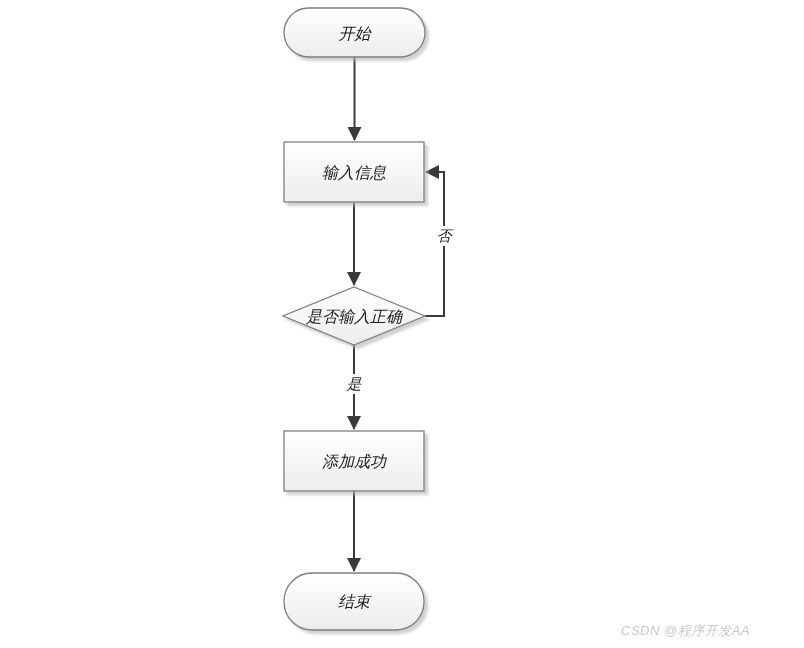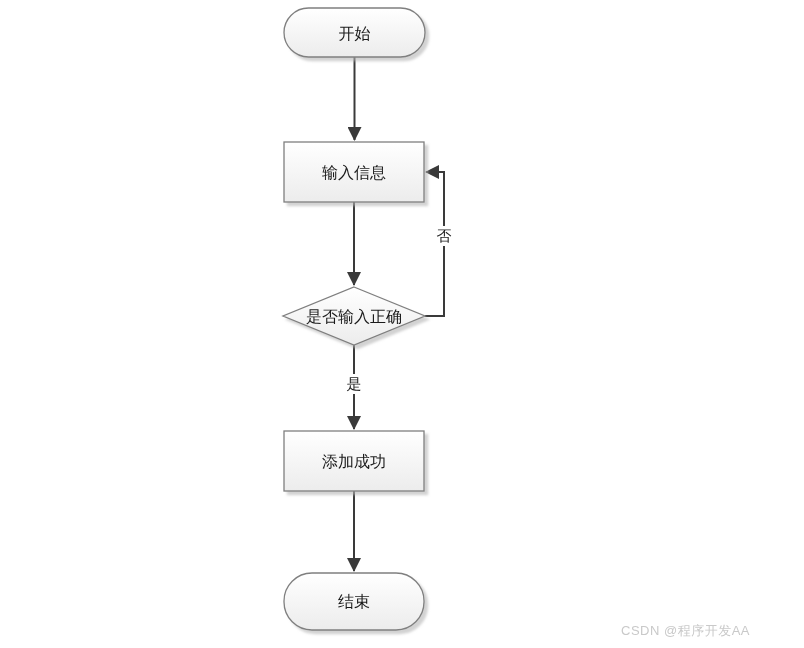--- a/index.html
+++ b/index.html
@@ -7,20 +7,21 @@
     padding: 0;
     background: #ffffff;
     font-family: "DejaVu Serif", serif;
   }
   .canvas {
     position: relative;
     width: 760px;
     height: 648px;
     background: #ffffff;
     overflow: hidden;
+    font-style: italic;
   }
   svg.flow {
     position: absolute;
     left: 0;
     top: 0;
   }
   .node-shape {
     stroke: #7f7f7f;
     stroke-width: 1.3;
     fill: url(#nodeFill);

